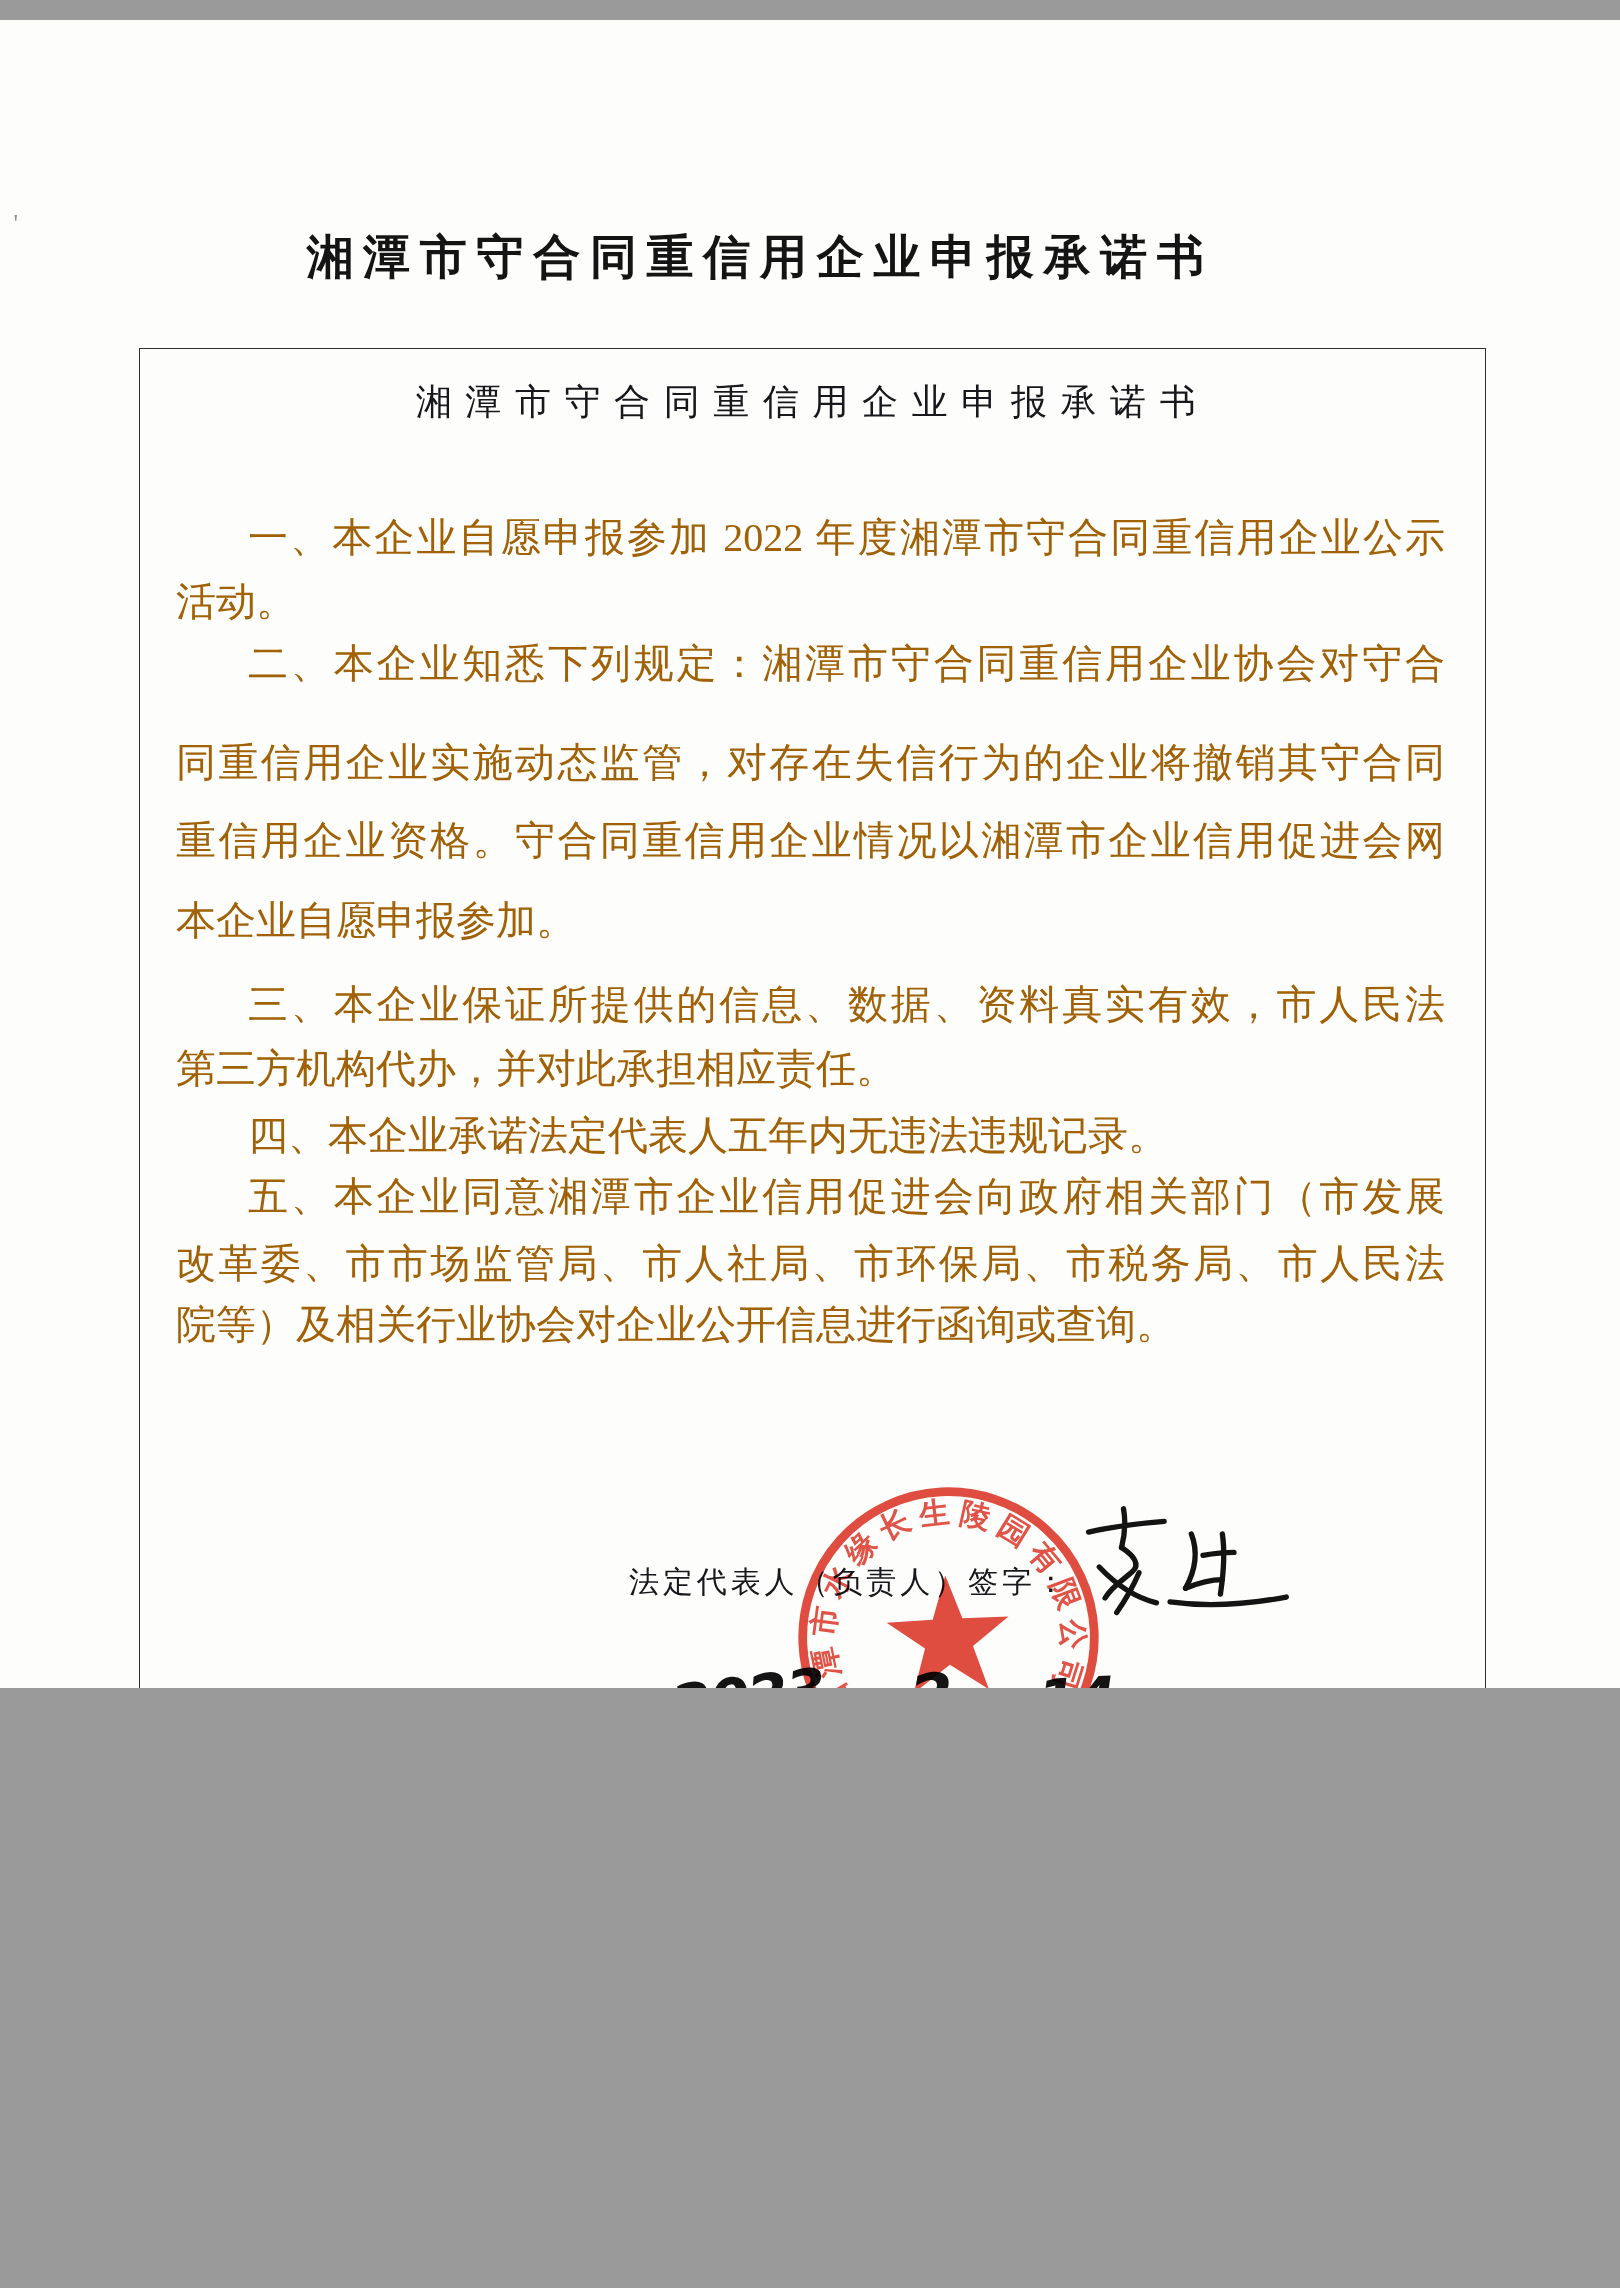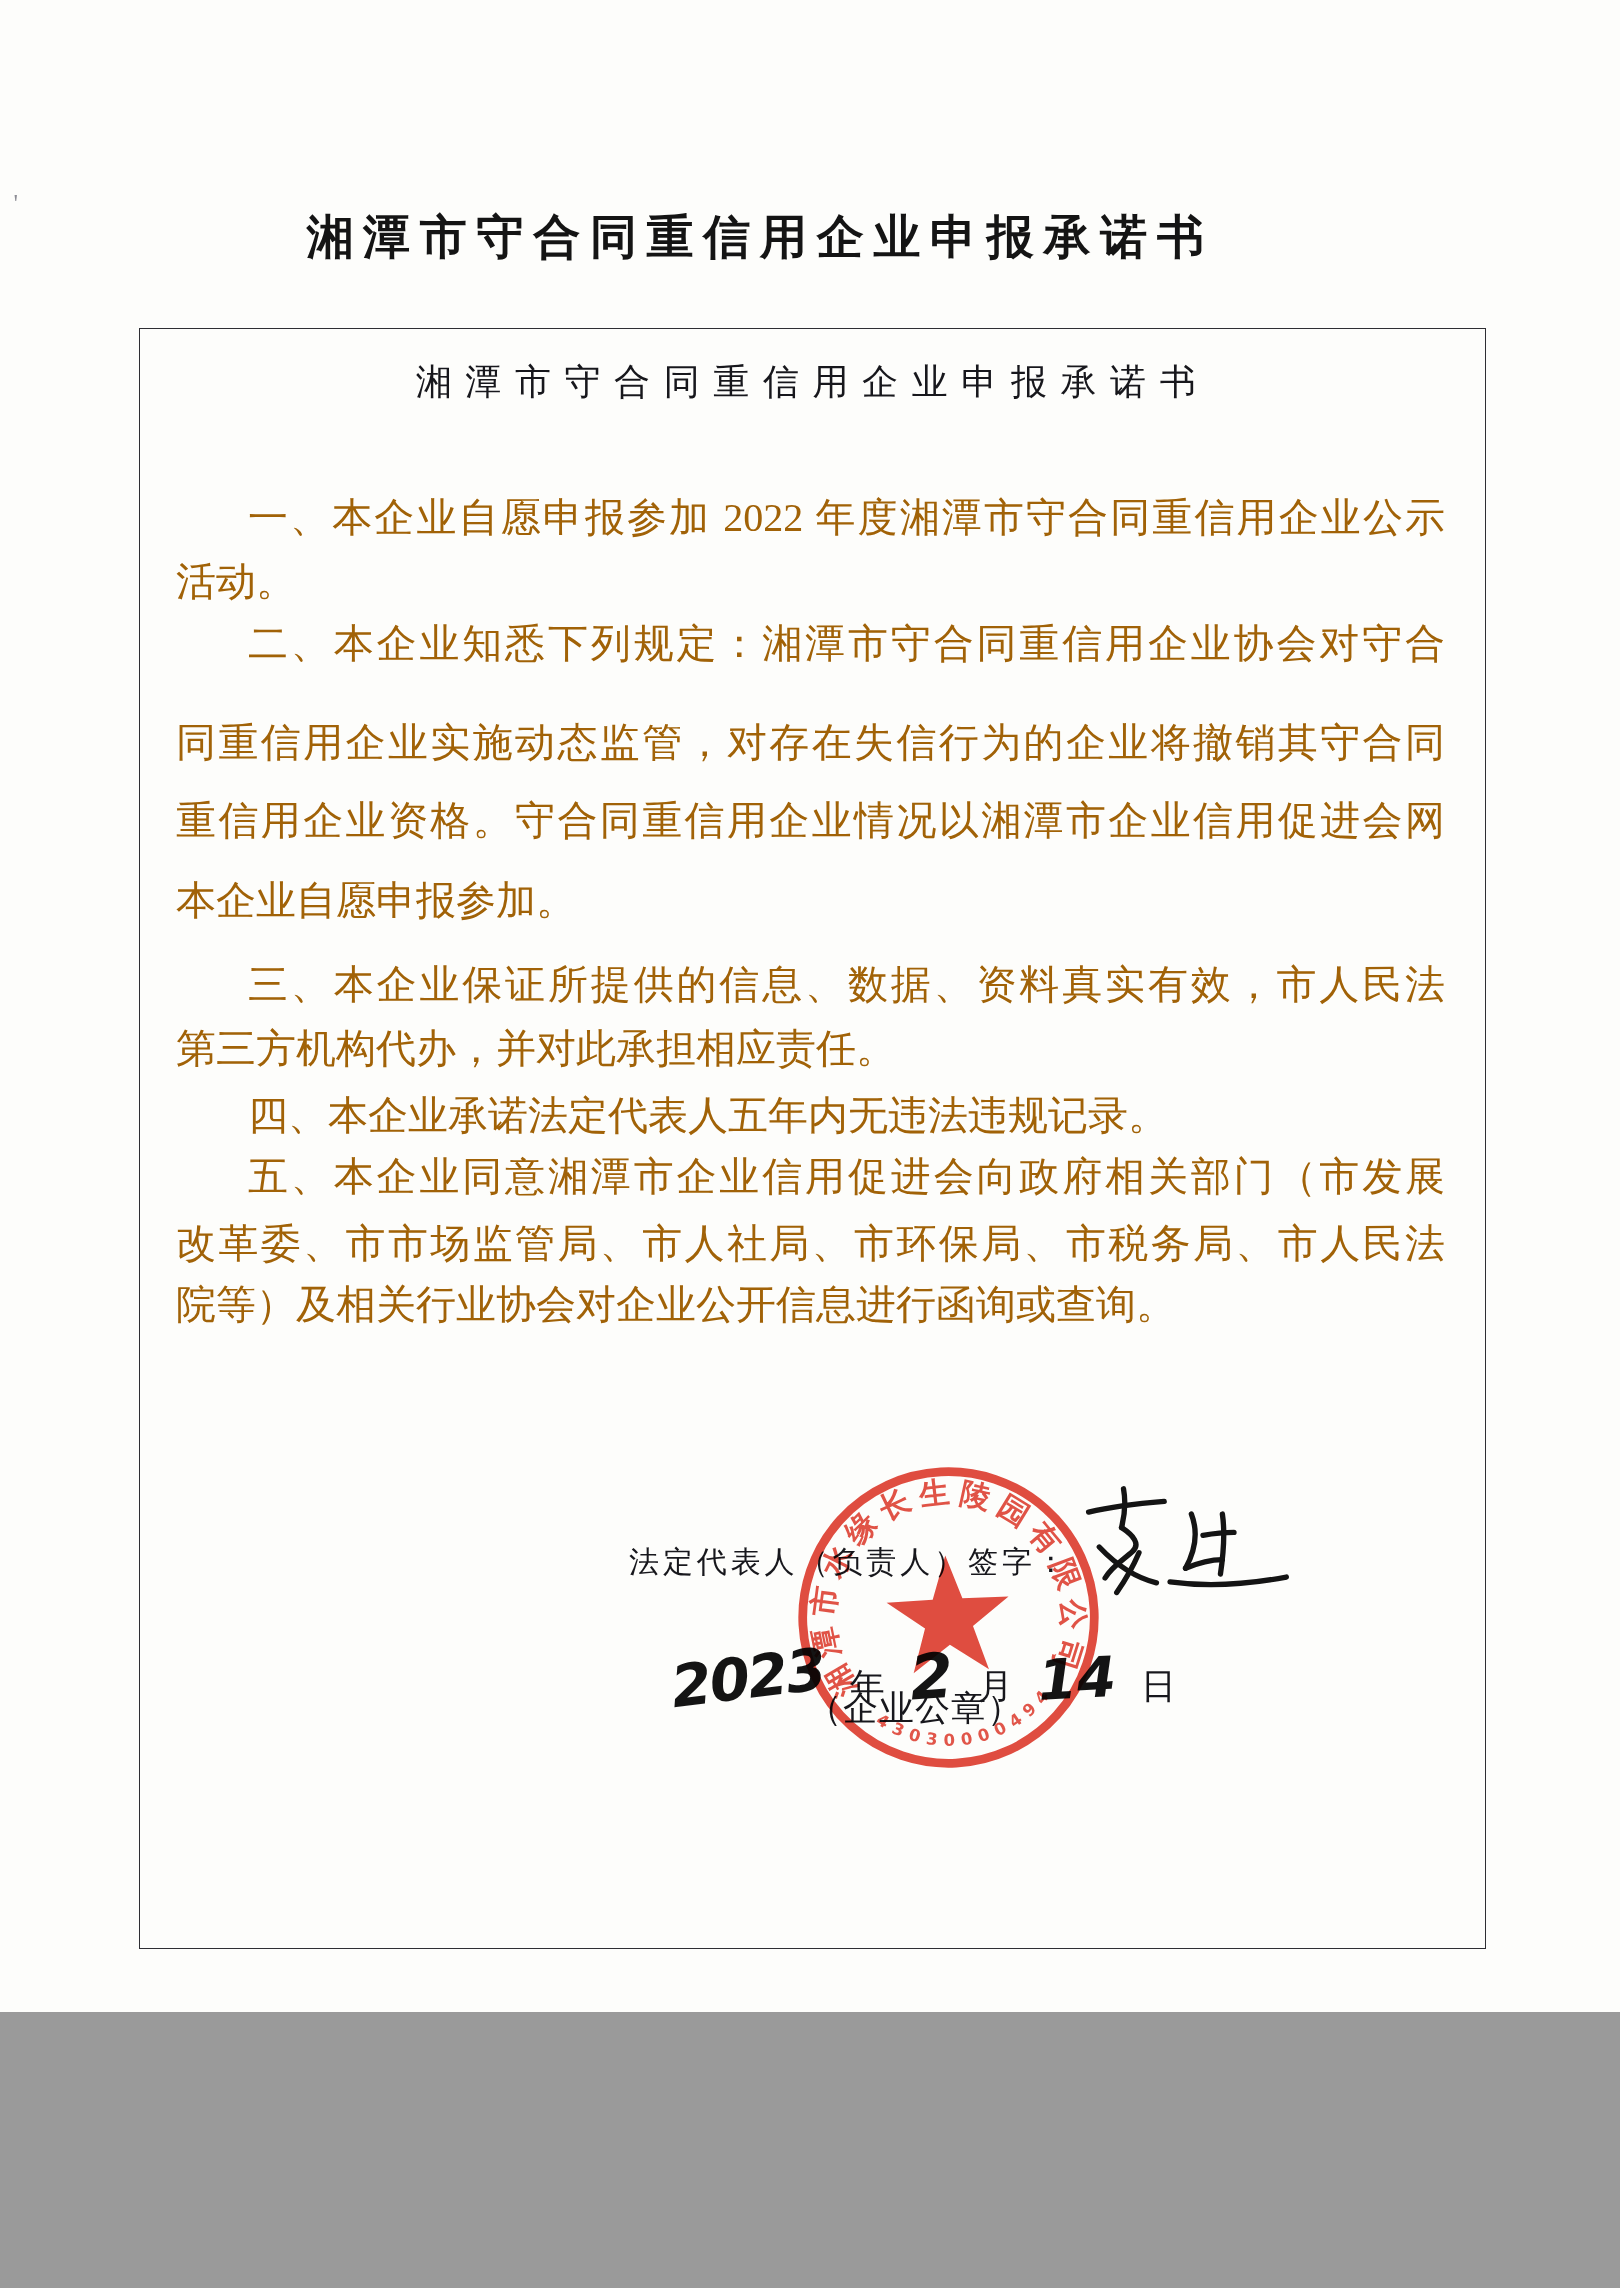--- a/index.html
+++ b/index.html
@@ -1,22 +1,23 @@
 <!DOCTYPE html>
 <html><head>
 <meta charset="utf-8">
 <style>
   html,body{margin:0;padding:0;background:#9a9a9a;}
   #page{
     position:relative;
-    width:1621px;height:2012px;
+    width:1621px;height:1668px;
     background:#fdfdfb;
     overflow:hidden;
     font-family:"Liberation Serif","DejaVu Serif",serif;
     color:#1e1e1e;
+    margin-top:20px;
   }
   
   .main-title{
     position:absolute;left:0;top:206px;width:1520px;
     text-align:center;
     font-size:47px;font-weight:700;
     letter-spacing:9.7px;
     color:#141414;
   }
   

